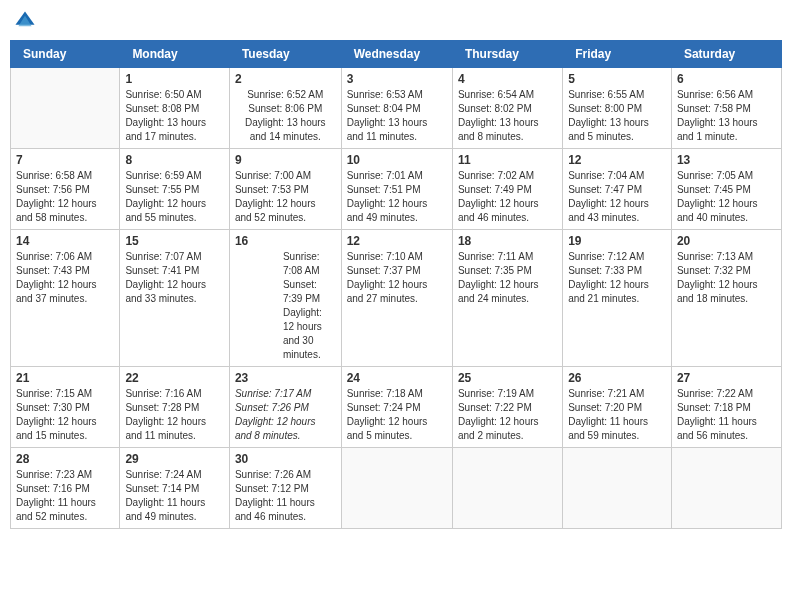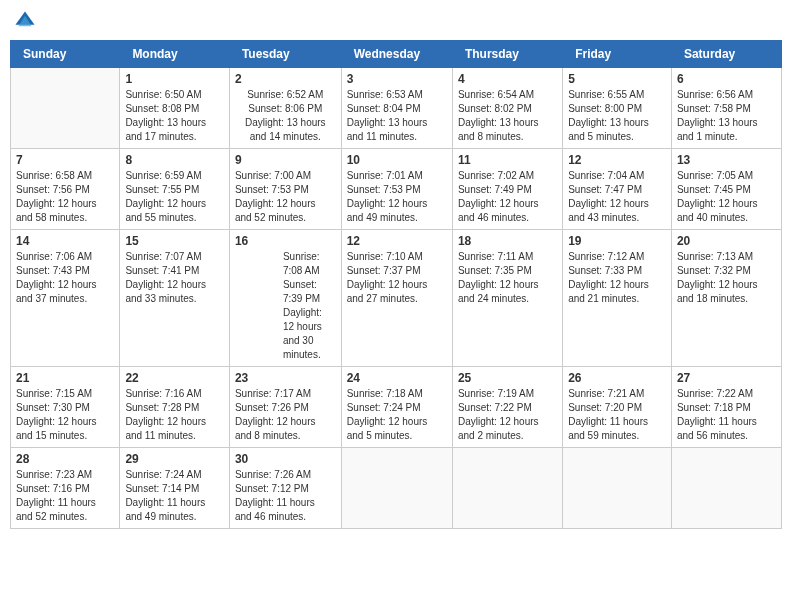--- a/index.html
+++ b/index.html
@@ -181,21 +181,21 @@
         <td>
           <span class="day-number">9</span>
           <div class="day-info" style="white-space: pre-line;">Sunrise: 7:00 AM
 Sunset: 7:53 PM
 Daylight: 12 hours
 and 52 minutes.</div>
         </td>
         <td>
           <span class="day-number">10</span>
           <div class="day-info" style="white-space: pre-line;">Sunrise: 7:01 AM
-Sunset: 7:53 PM
+Sunset: 7:51 PM
 Daylight: 12 hours
 and 49 minutes.</div>
         </td>
         <td>
           <span class="day-number">11</span>
           <div class="day-info" style="white-space: pre-line;">Sunrise: 7:02 AM
 Sunset: 7:49 PM
 Daylight: 12 hours
 and 46 minutes.</div>
         </td>
@@ -275,21 +275,21 @@
         </td>
         <td>
           <span class="day-number">22</span>
           <div class="day-info" style="white-space: pre-line;">Sunrise: 7:16 AM
 Sunset: 7:28 PM
 Daylight: 12 hours
 and 11 minutes.</div>
         </td>
         <td>
           <span class="day-number">23</span>
-          <div class="day-info" style="white-space: pre-line;">Sunrise: 7:17 AM
+          <div class="day-info" style="white-space: pre-line; font-style: italic;">Sunrise: 7:17 AM
 Sunset: 7:26 PM
 Daylight: 12 hours
 and 8 minutes.</div>
         </td>
         <td>
           <span class="day-number">24</span>
           <div class="day-info" style="white-space: pre-line;">Sunrise: 7:18 AM
 Sunset: 7:24 PM
 Daylight: 12 hours
 and 5 minutes.</div>

